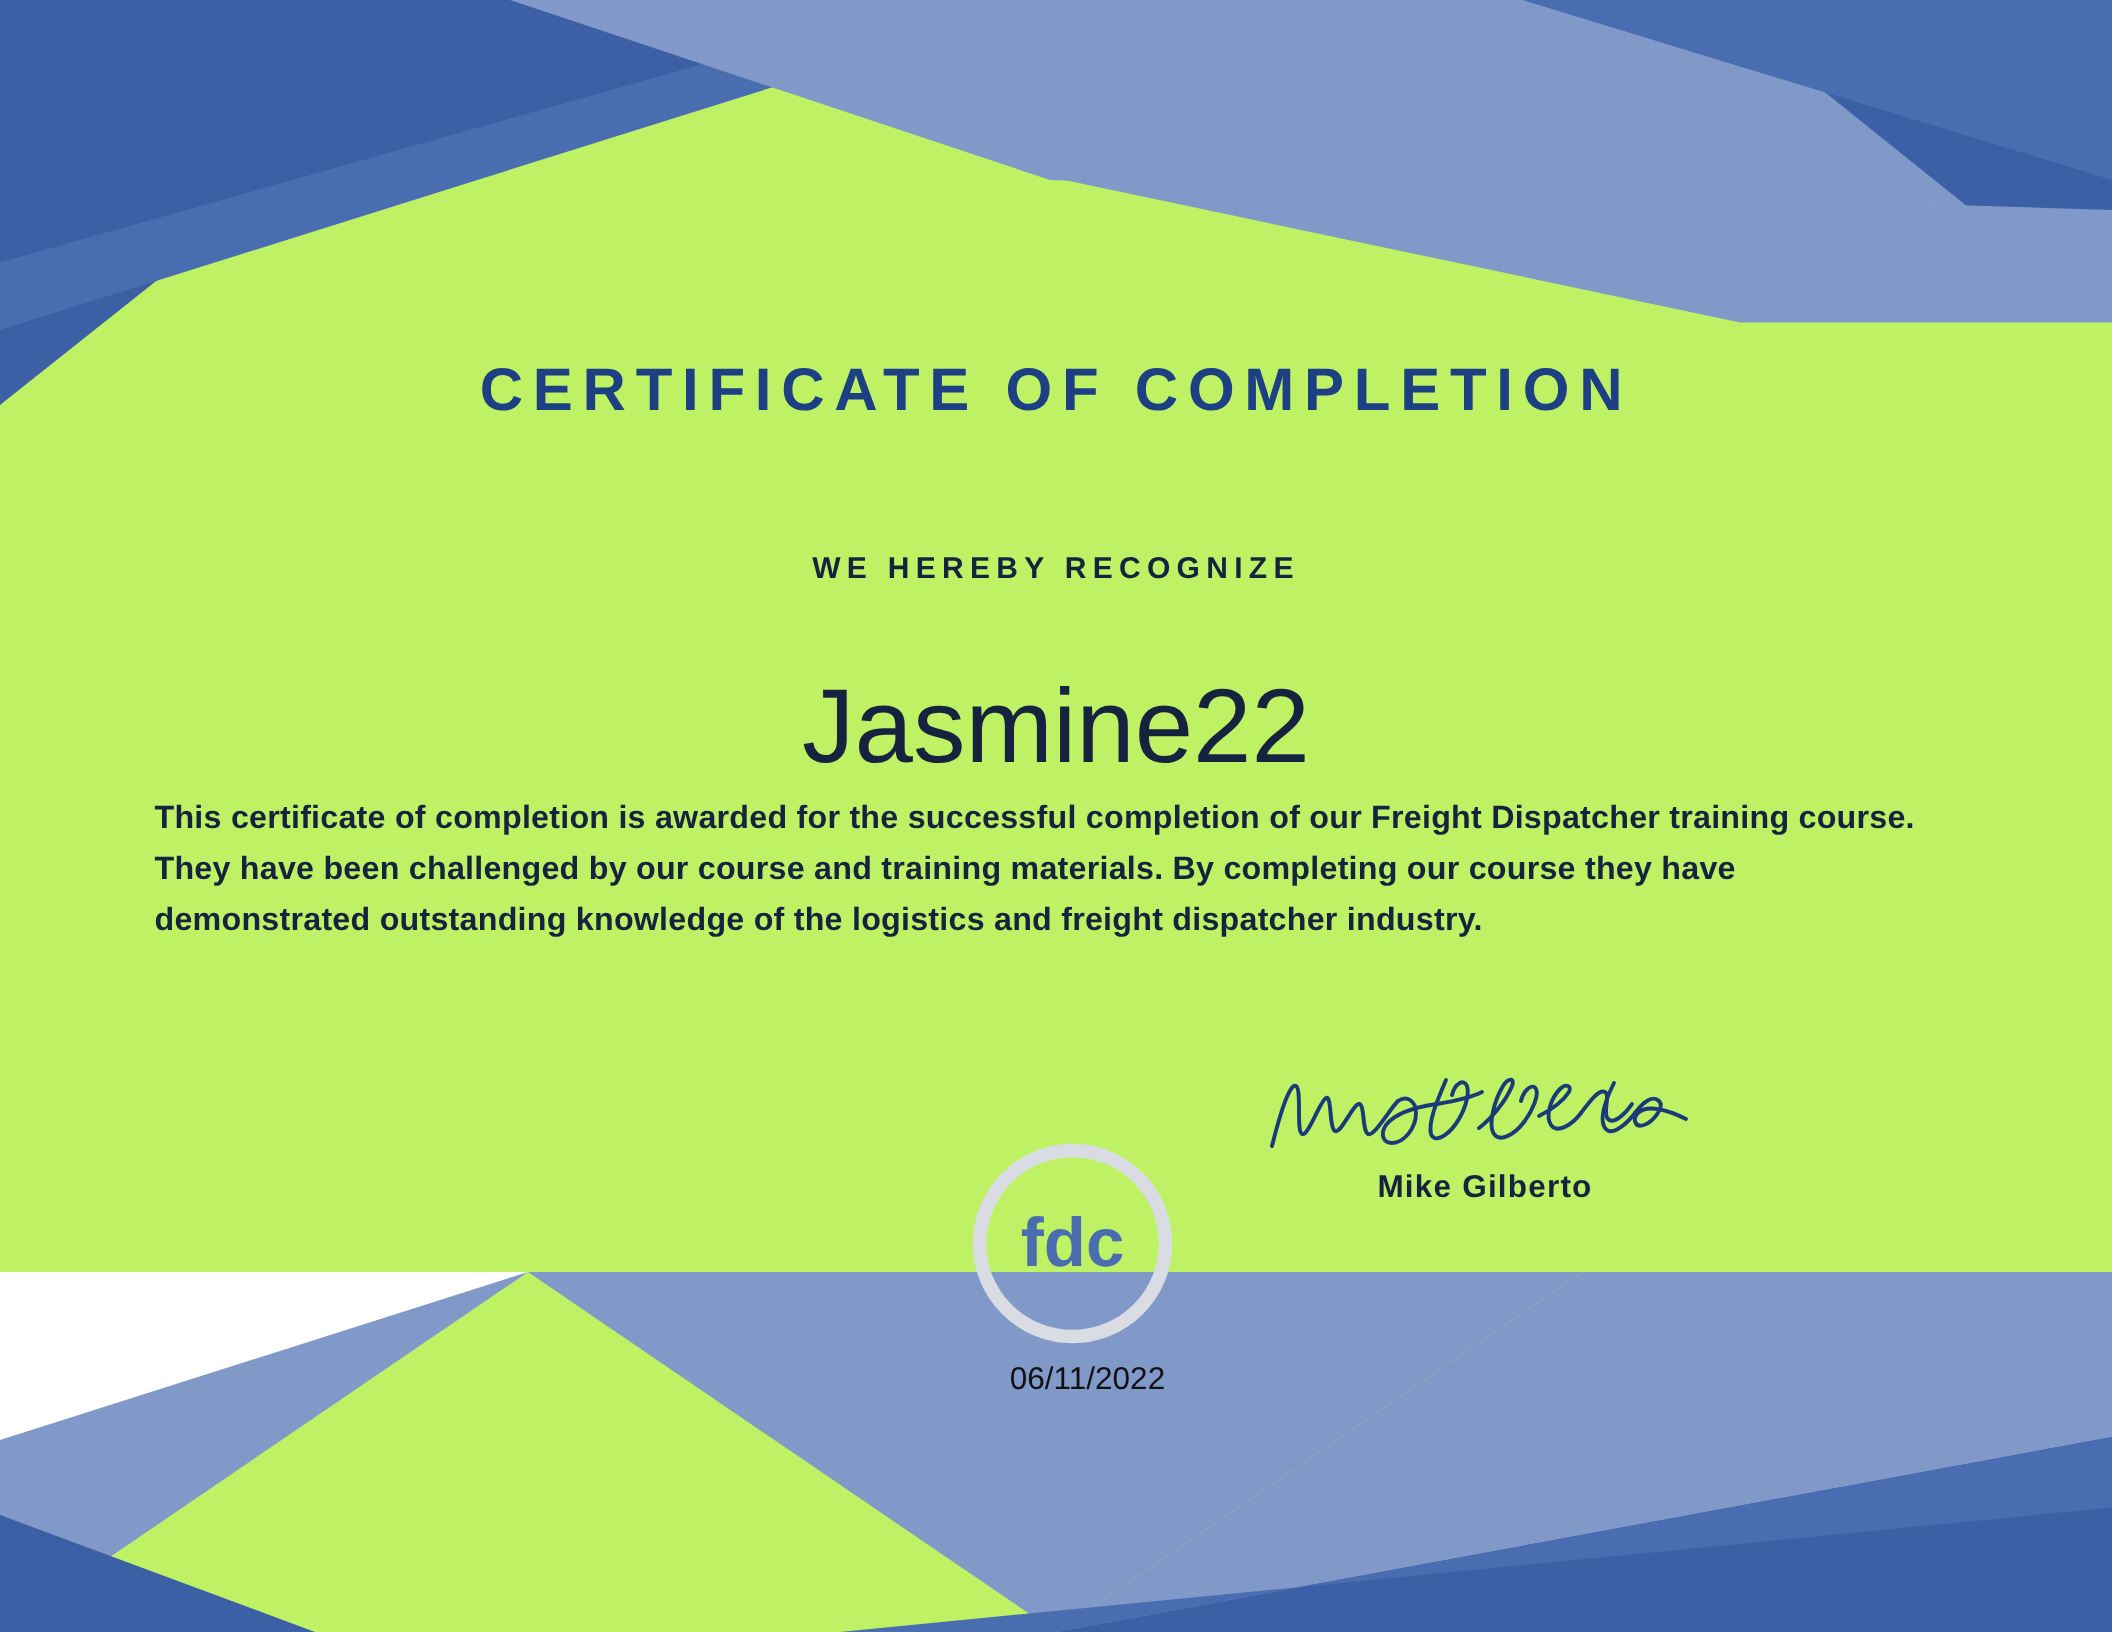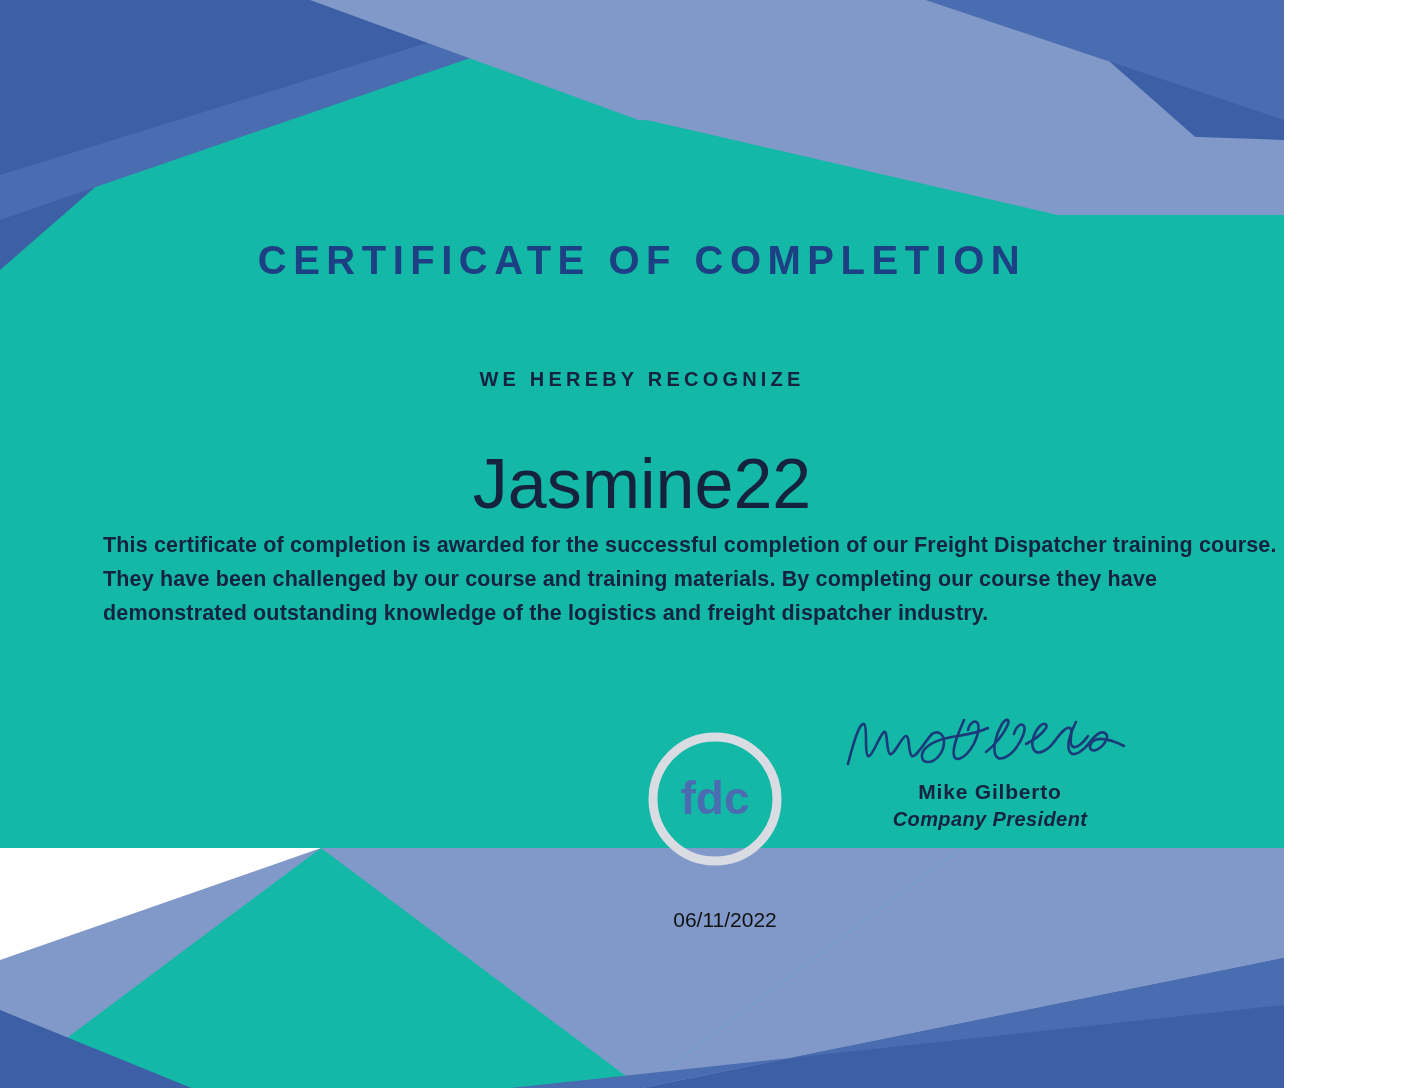--- a/index.html
+++ b/index.html
@@ -5,24 +5,24 @@
   html, body {
     margin: 0;
     padding: 0;
     background: #ffffff;
   }
   body {
     font-family: "Liberation Sans", sans-serif;
   }
   #certificate {
     position: relative;
-    width: 1284px;
+    width: 1408px;
     height: 1088px;
     overflow: hidden;
-    background: #14b8a6;
+    background: #bef264;
   }
   
   .bg-layer {
     position: absolute;
     inset: 0;
     width: 100%;
     height: 100%;
   }
   .content {
     position: absolute;
@@ -84,21 +84,21 @@
     left: 120px;
     width: 550px;
     text-align: center;
     font-size: 21px;
     font-weight: bold;
     line-height: 30px;
     color: #16233f;
   }
   .logo {
     position: absolute;
-    top: 732px;
+    top: 762px;
     left: 648px;
     width: 134px;
     height: 134px;
   }
   .sig-block {
     position: absolute;
     top: 700px;
     left: 820px;
     width: 340px;
     text-align: center;
@@ -196,19 +196,18 @@
           <path d="M124,20 C118,34 112,48 114,56 C116,62 124,58 130,50 C136,42 140,30 138,24 C136,19 130,22 128,30"></path>
           <path d="M146,52 C154,46 164,34 168,24 C170,19 166,18 162,24 C156,34 152,50 156,56 C160,62 170,56 176,48"></path>
           <path d="M176,48 C182,40 186,30 184,26 C182,22 176,26 174,34"></path>
           <path d="M186,44 C194,40 202,34 206,28 C208,24 204,22 200,26 C194,32 190,44 194,50 C198,56 208,50 214,42"></path>
           <path d="M214,42 C220,34 226,26 230,28 C234,30 228,42 232,46 C236,50 244,42 248,36"></path>
           <path d="M236,22 C230,34 226,46 230,52 C234,58 244,50 250,42"></path>
           <path d="M250,42 C256,34 262,30 266,34 C270,38 262,48 256,50 C250,52 248,46 252,42 C258,36 272,40 284,46"></path>
         </g>
       </svg>
       <div class="sig-name">Mike Gilberto</div>
-      <div class="sig-role">Company President</div>
     </div>
 
     <div class="date">06/11/2022</div>
 
   </div>
 </div>
 
 </body></html>

